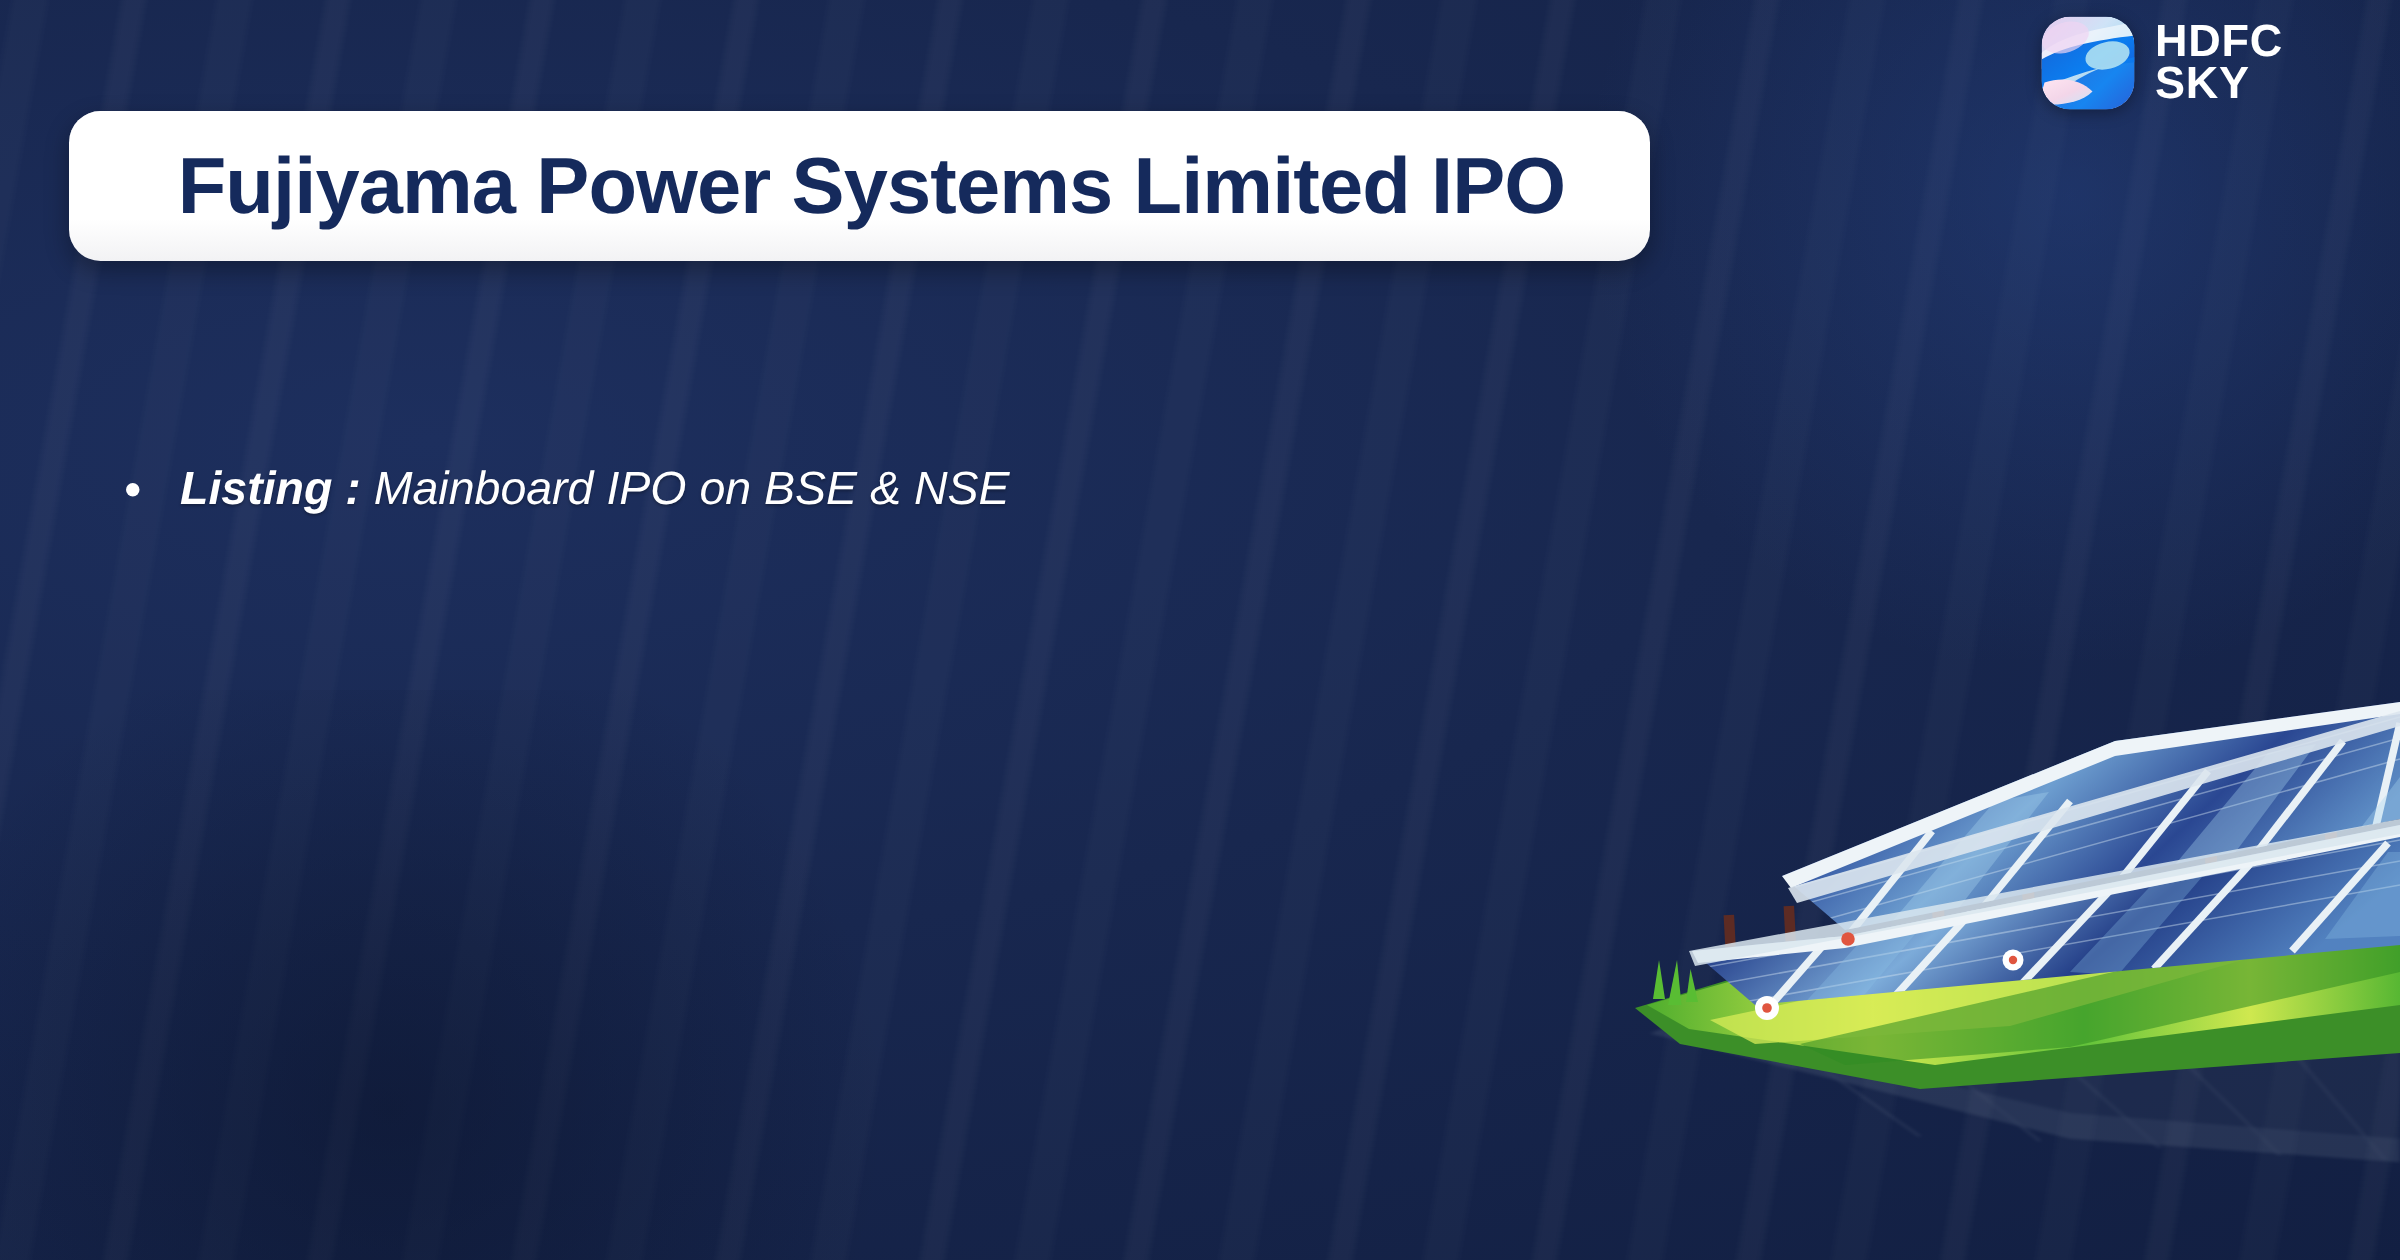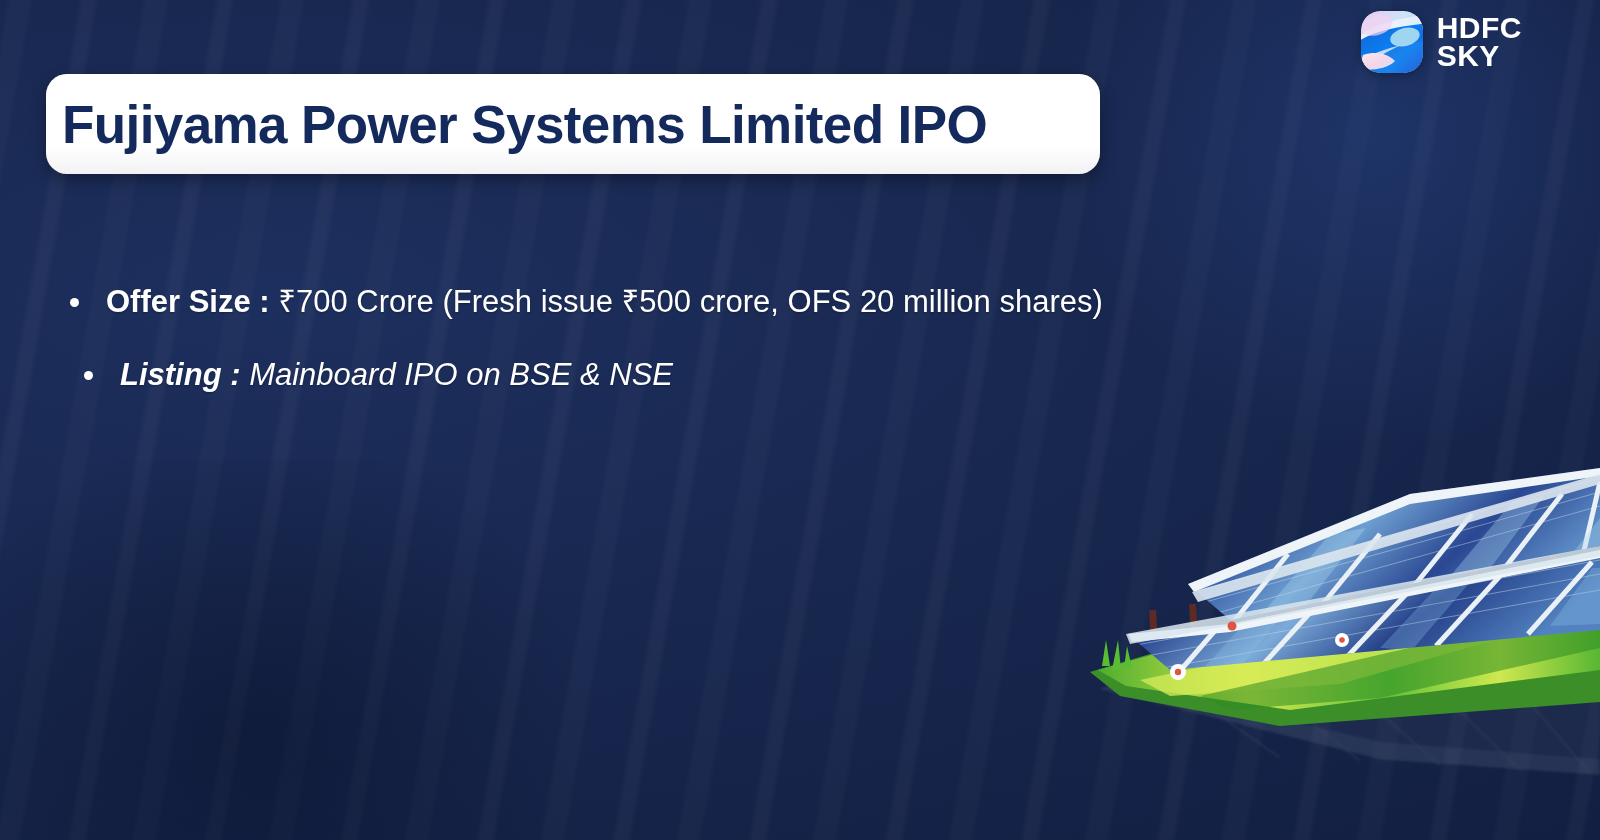--- a/index.html
+++ b/index.html
@@ -95,20 +95,21 @@
     left: 46px;
     top: 74px;
     width: 1054px;
     height: 100px;
     background: linear-gradient(180deg, #ffffff 0%, #ffffff 72%, #f2f2f4 100%);
     border-radius: 21px;
     box-shadow: 0 6px 16px rgba(0,0,0,0.33), 0 1px 0 rgba(255,255,255,0.5) inset;
     display: flex;
     align-items: center;
     z-index: 5;
+    justify-content: center;
   }
   .title-text {
     padding-left: 16px;
     color: #152a5c;
     font-size: 53px;
     font-weight: bold;
     letter-spacing: -0.6px;
     white-space: nowrap;
   }
 
@@ -223,23 +224,20 @@
       <span>HDFC</span>
       <span>SKY</span>
     </div>
   </div>
 
   <div class="title-card">
     <div class="title-text">Fujiyama Power Systems Limited IPO</div>
   </div>
 
   <div class="bullets">
-    <div class="bullet">
-      <span class="lead">Offer Size :</span><span> ₹700 Crore (Fresh issue ₹500 crore, OFS 20 million shares)</span>
-    </div>
     <div class="bullet indented">
       <span class="lead">Listing :</span><span> Mainboard IPO on BSE &amp; NSE</span>
     </div>
   </div>
 
   <div class="solar-reflection">
     <svg viewBox="0 0 520 320" width="520" height="320" preserveAspectRatio="none" aria-hidden="true">
       <g>
         <polygon points="20,150 300,60 520,40 520,190 140,210" fill="#2b4f9e"></polygon>
         <polygon points="20,150 300,60 520,40 520,60 300,82 40,160" fill="#7fa8d8" opacity="0.6"></polygon>

